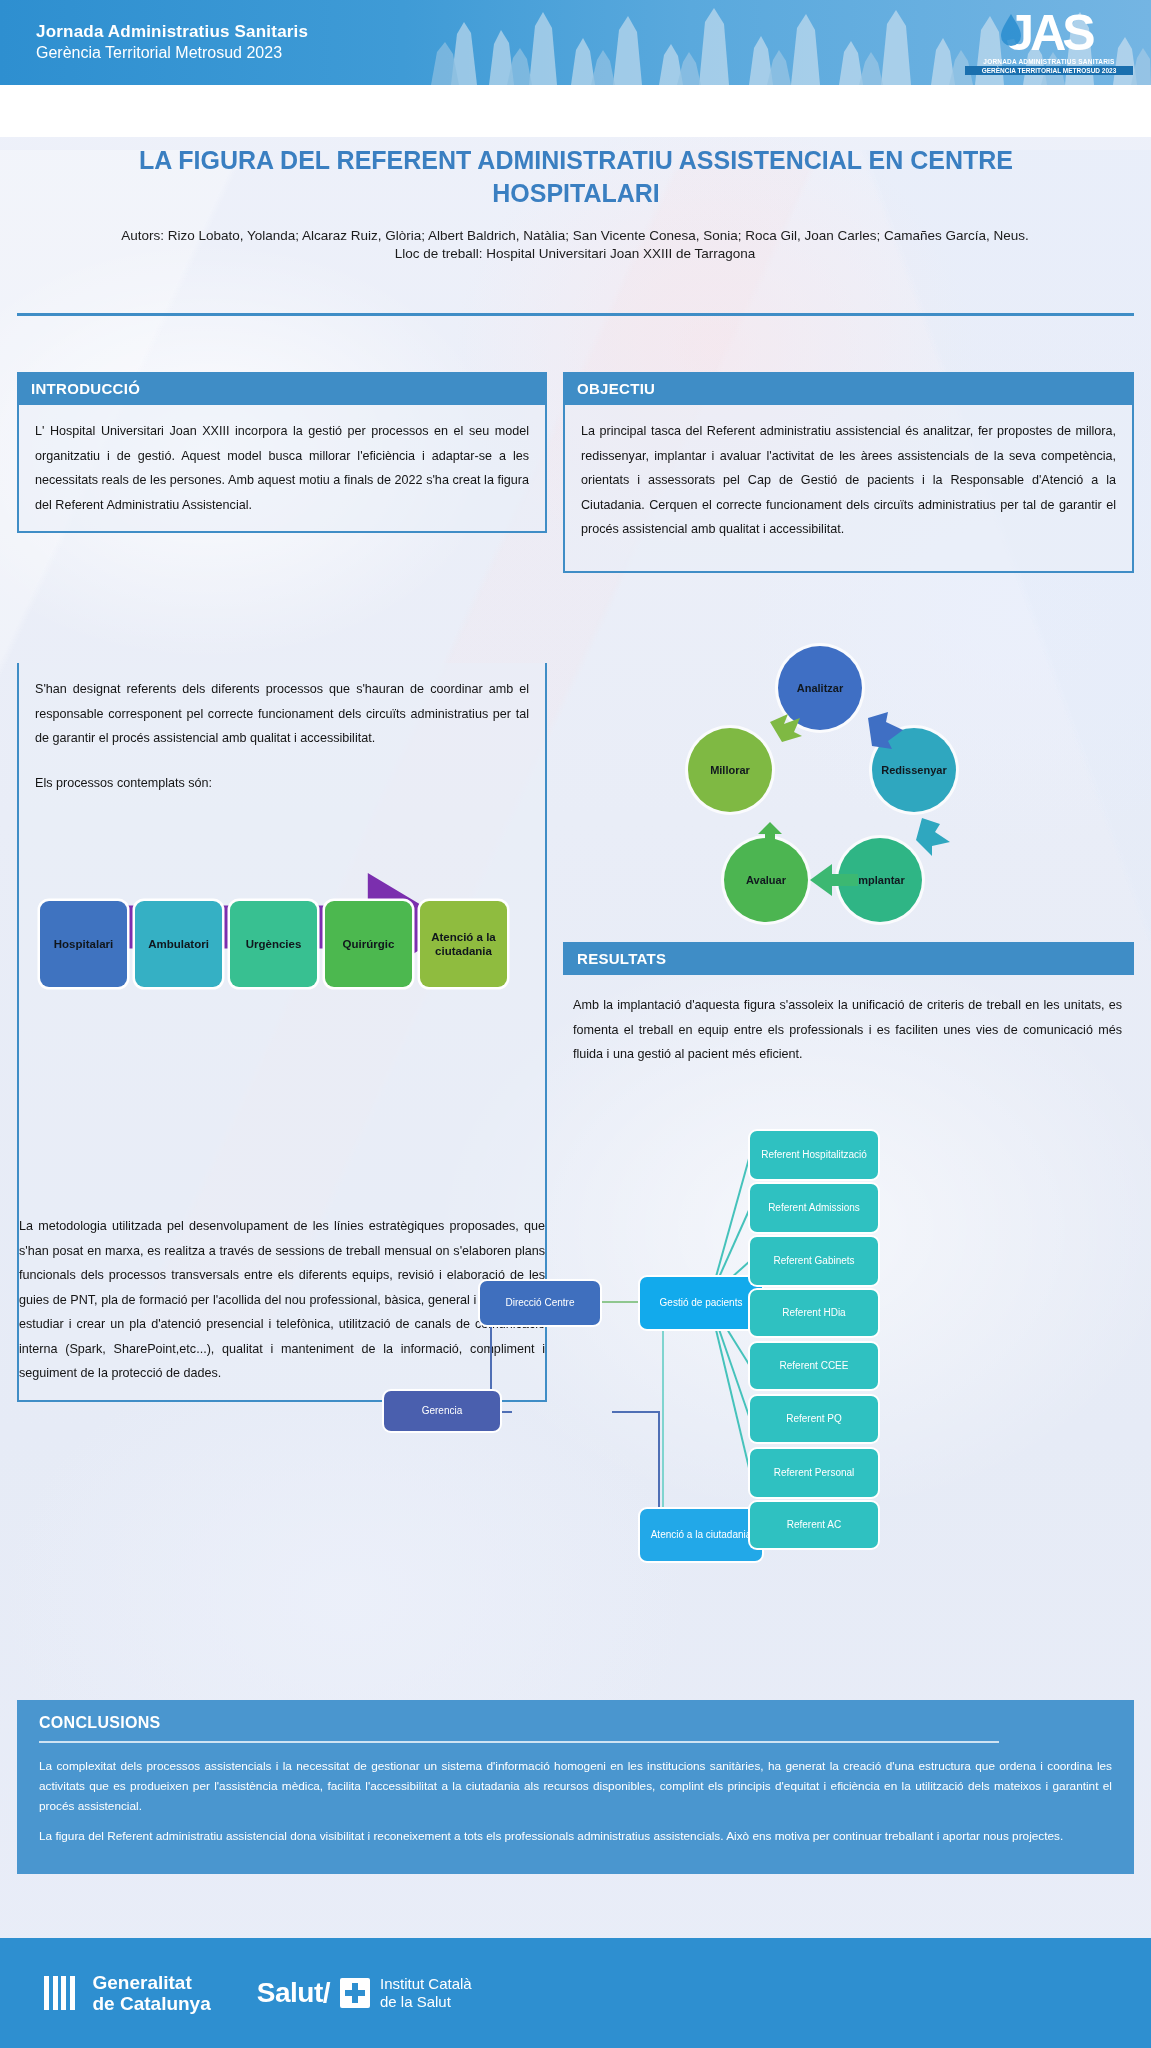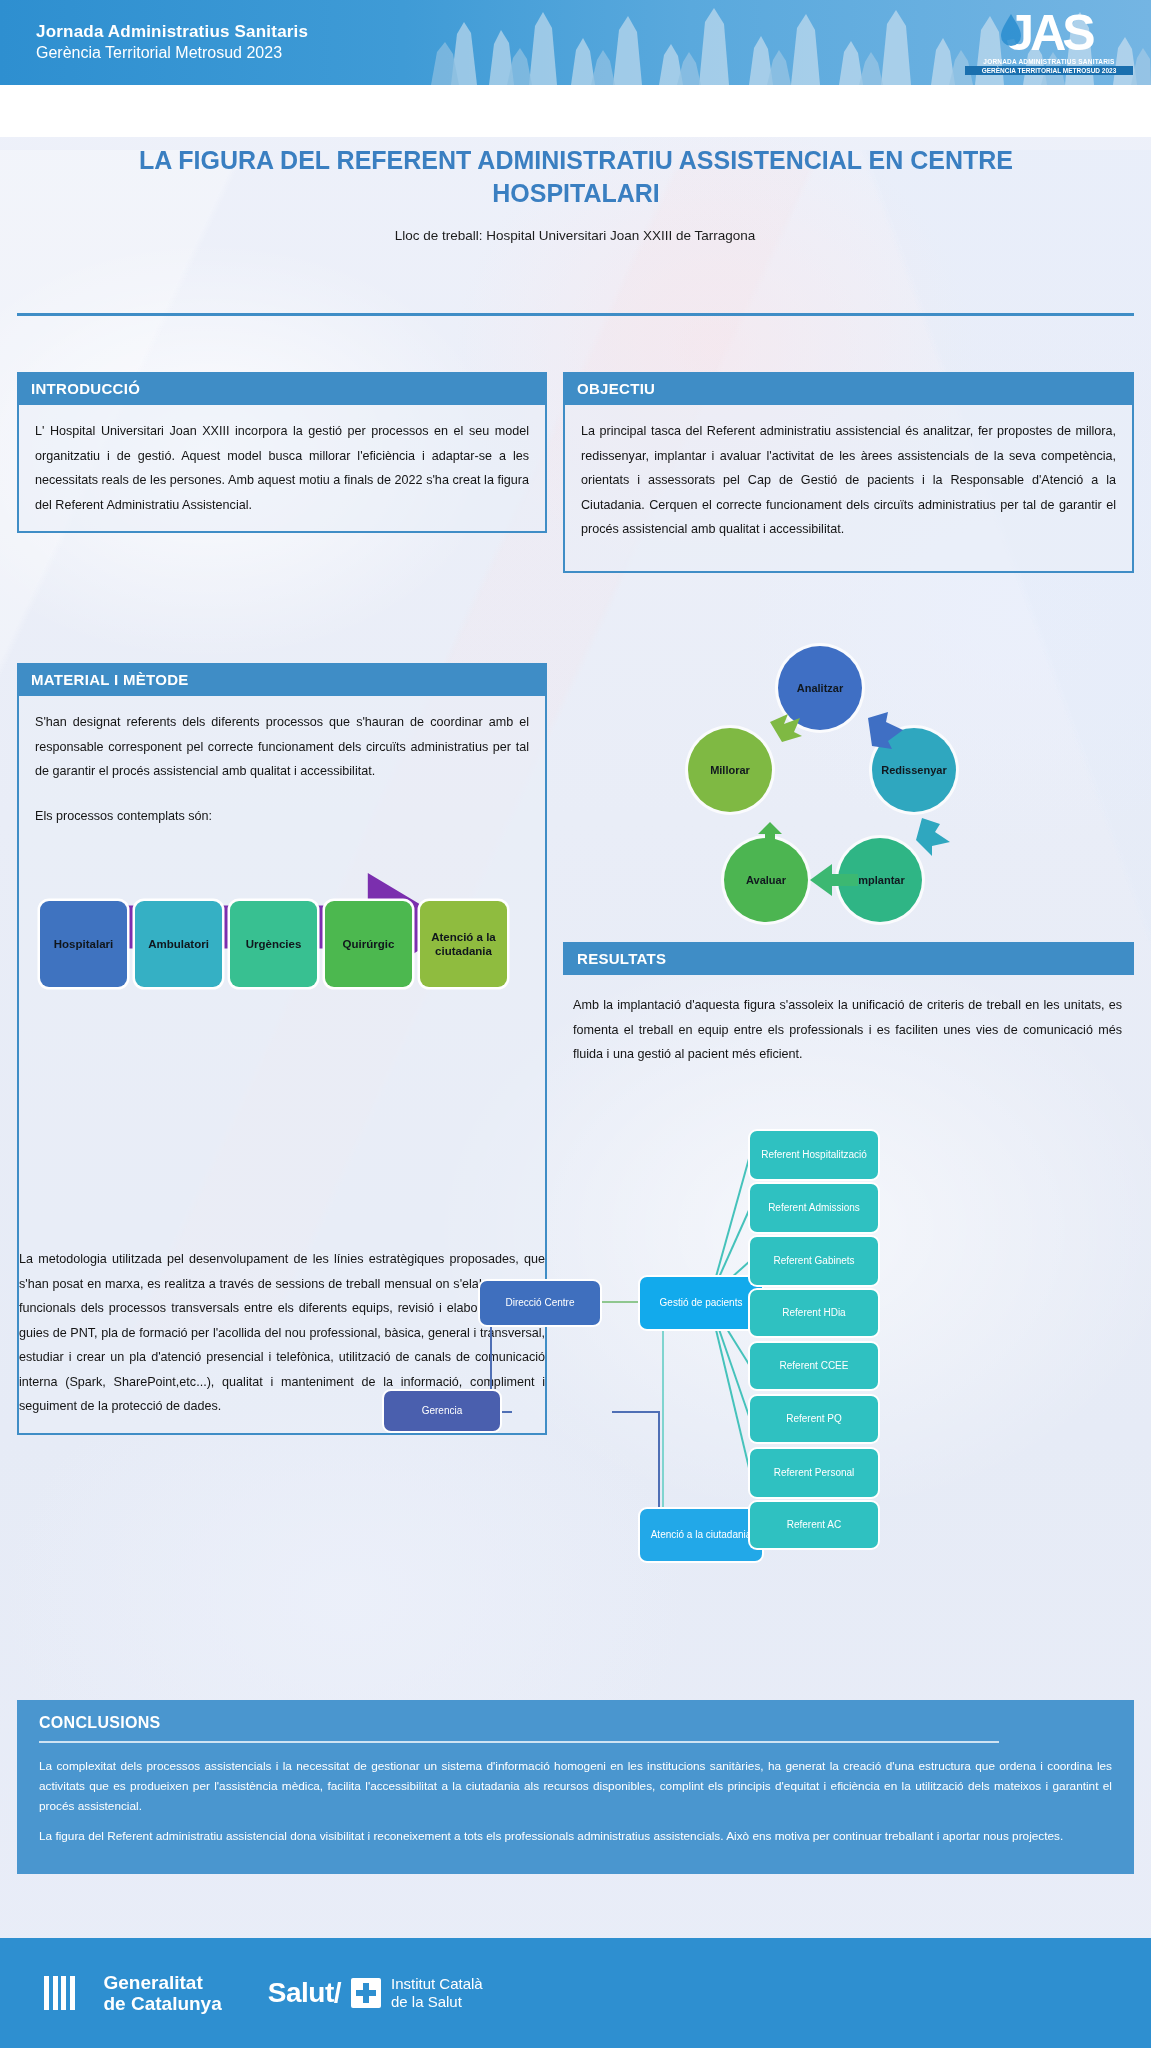--- a/index.html
+++ b/index.html
@@ -132,21 +132,21 @@
   #p-conc h2 { color:#fff; font-size:16px; font-weight:bold; letter-spacing:.3px; }
   #p-conc .hr { height:2px; background:#cfe3f3; margin:9px 0 13px 0; width:960px; }
   #p-conc p { color:#fff; font-size:11.8px; line-height:1.7; text-align:justify; margin-bottom:10px; }
 
   
   .footer {
     position:absolute; left:0; bottom:0; width:1151px; height:110px;
     background:#2e8fd0; z-index:8;
     display:flex; align-items:center; gap:46px; padding-left:44px;
   }
-  .gencat { display:flex; align-items:center; gap:29px; color:#fff; }
+  .gencat { display:flex; align-items:center; gap:18px; color:#fff; }
   .gencat .bars { display:flex; gap:3.5px; }
   .gencat .bars i { display:block; width:5px; height:34px; background:#fff; }
   .gencat .txt .a { font-size:19px; font-weight:bold; line-height:1.12; }
   .gencat .txt .b { font-size:19px; font-weight:bold; line-height:1.12; }
   .salut { display:flex; align-items:center; gap:10px; color:#fff; }
   .salut .sal { font-size:28px; font-weight:bold; letter-spacing:-.5px; }
   .salut .cross {
     width:30px; height:30px; background:#fff; position:relative; border-radius:2px;
   }
   .salut .cross::before, .salut .cross::after {
@@ -207,36 +207,36 @@
       </svg>
     </div>
     <div class="jas-sub1" style="color:#fff;">JORNADA ADMINISTRATIUS SANITARIS</div>
     <div class="jas-sub2">GERÈNCIA TERRITORIAL METROSUD 2023</div>
   </div>
 </div>
 <div class="white-gap"></div>
 
 <div class="poster-title">LA FIGURA DEL REFERENT ADMINISTRATIU ASSISTENCIAL EN CENTRE HOSPITALARI</div>
 <div class="authors">
+  <div>Autors: Rizo Lobato, Yolanda; Alcaraz Ruiz, Glòria; Albert Baldrich, Natàlia; San Vicente Conesa, Sonia; Roca Gil, Joan Carles; Camañes García, Neus.</div>
   <div>Lloc de treball: Hospital Universitari Joan XXIII de Tarragona</div>
 </div>
 <div class="rule"></div>
 
 <div class="panel" id="p-intro">
   <div class="panel-head">INTRODUCCIÓ</div>
   <div class="panel-body" style="min-height:118px;">L' Hospital Universitari Joan XXIII incorpora la gestió per processos en el seu model organitzatiu i de gestió. Aquest model  busca millorar l'eficiència i adaptar-se a les necessitats reals de les persones. Amb aquest motiu a finals de 2022 s'ha creat la figura del Referent Administratiu Assistencial.</div>
 </div>
 
 <div class="panel" id="p-obj">
   <div class="panel-head">OBJECTIU</div>
   <div class="panel-body" style="min-height:168px;">La principal tasca del Referent administratiu assistencial és analitzar, fer propostes de millora, redissenyar, implantar i avaluar l'activitat de les àrees assistencials de la seva competència, orientats i assessorats pel Cap de Gestió de pacients i la Responsable d'Atenció a la Ciutadania. Cerquen el correcte funcionament dels circuïts administratius per tal de garantir el procés assistencial amb qualitat i accessibilitat.</div>
 </div>
 
 <div class="panel" id="p-mat">
-  <div class="panel-head">MATERIAL I MÈTODE</div>
   <div class="panel-body" style="height:739px; position:relative;">
     <div>S'han designat referents dels diferents processos que s'hauran de coordinar amb el responsable corresponent pel correcte funcionament dels circuïts administratius per tal de garantir el procés assistencial amb qualitat i accessibilitat.</div>
     <div style="margin-top:20px;">Els processos contemplats són:</div>
     <div style="position:absolute; left:0; right:0; bottom:14px;">La metodologia utilitzada pel desenvolupament de les línies estratègiques proposades, que s'han posat en marxa, es realitza a través de sessions de treball mensual on s'elaboren  plans funcionals dels processos transversals entre els diferents equips, revisió i elaboració de les guies de PNT, pla de formació per l'acollida del nou professional, bàsica, general i transversal, estudiar i crear un pla d'atenció presencial i telefònica, utilització de canals de comunicació interna (Spark, SharePoint,etc...), qualitat i manteniment de la informació, compliment i seguiment de la protecció  de dades.</div>
   </div>
 </div>
 
 <div class="proc-wrap">
   <div class="chevron"></div>
   <div class="pbox" style="left:0px;   background:#3f73c0;">Hospitalari</div>

